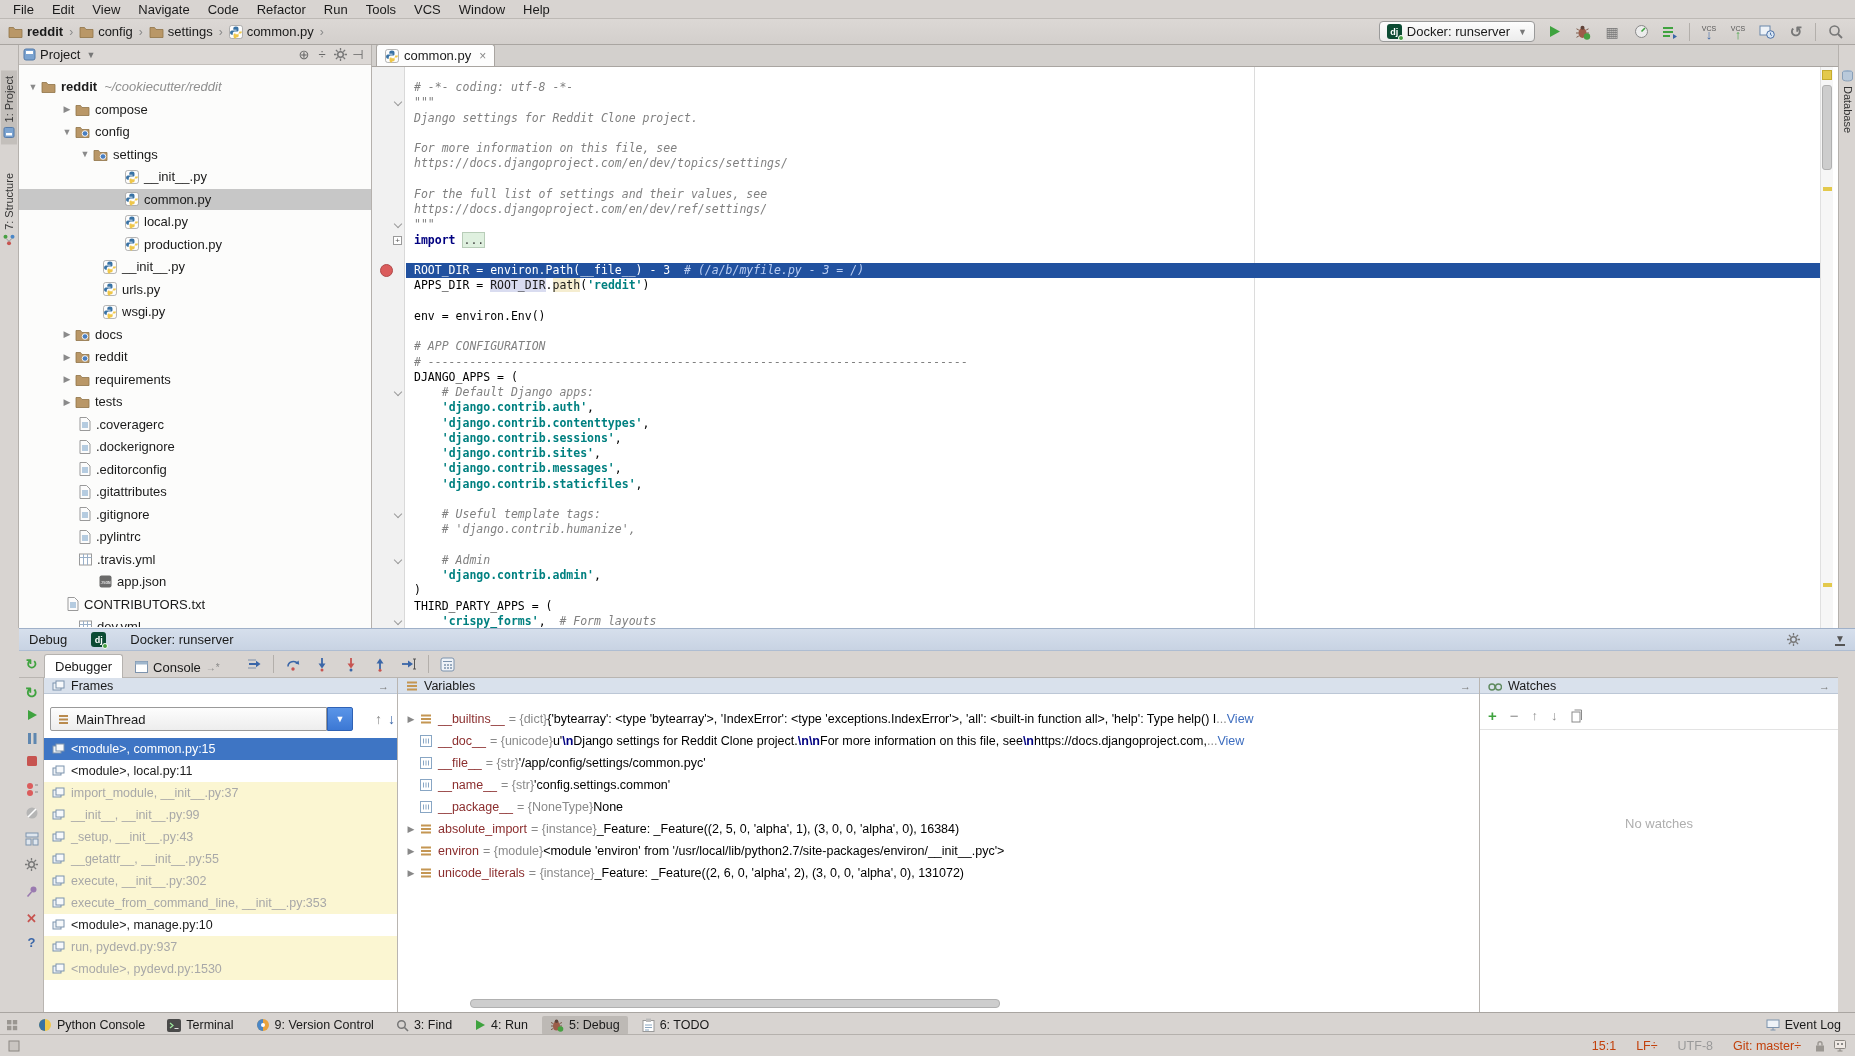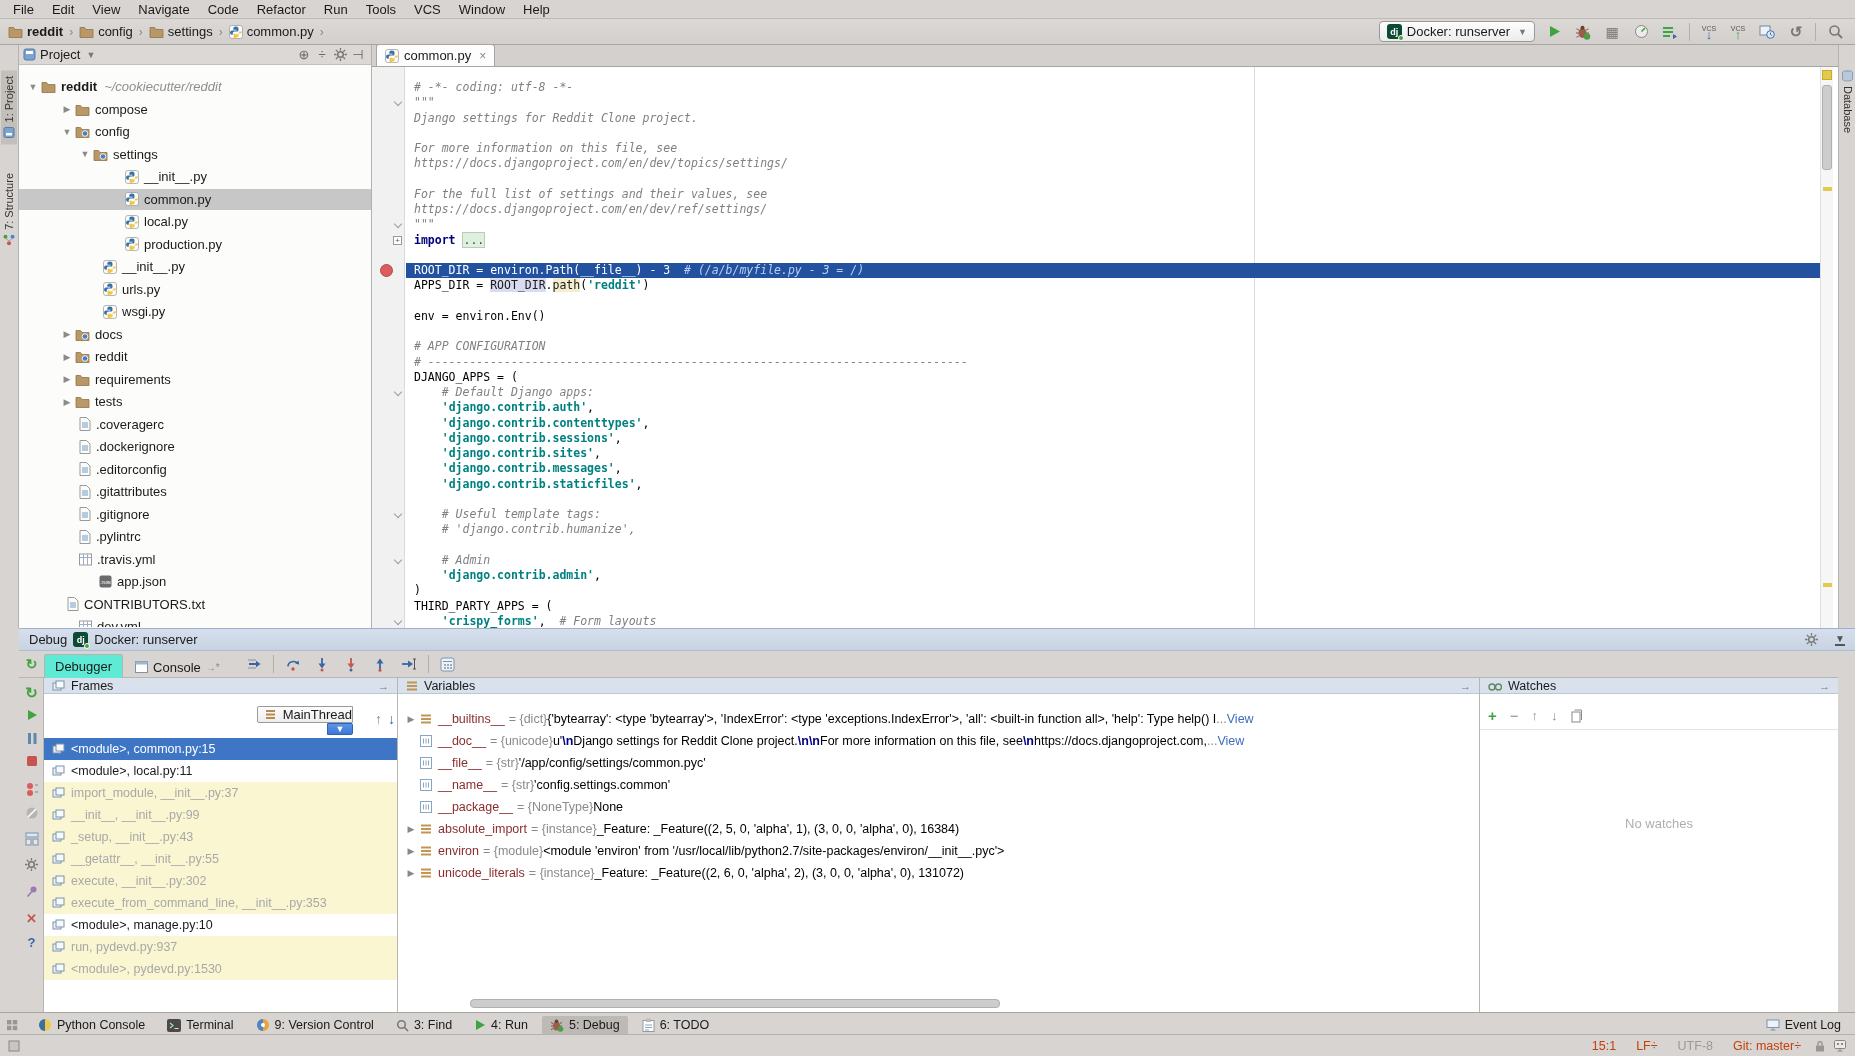--- a/index.html
+++ b/index.html
@@ -76,37 +76,37 @@
   #breakpoint { position:absolute; left:8px; width:13px; height:13px; border-radius:50%; background:#db5c5c; border:1px solid #b04a4a; }
   .fold-plus { position:absolute; left:21px; width:9px; height:9px; background:#fff; border:1px solid #9a9a9a; color:#555; font-size:8px; line-height:7px; text-align:center; }
   .fold-mark { position:absolute; left:23px; width:6px; height:6px; border-right:1px solid #9a9a9a; border-bottom:1px solid #9a9a9a; transform:rotate(45deg); }
   #edscroll { position:absolute; right:5px; top:0; width:13px; height:561px; background:#f6f6f6; border-left:1px solid #e0e0e0; }
   #edthumb { position:absolute; left:1px; top:18px; width:10px; height:85px; background:#cdcdcd; border:1px solid #b0b0b0; border-radius:3px; }
   .stripe-mark { position:absolute; width:9px; height:4px; background:#e3c94c; left:2px; }
   #file-status { position:absolute; right:6px; top:3px; width:10px; height:10px; background:#e3c94c; border:1px solid #c5ab2e; }
 
   
   #debug { position:absolute; left:0; top:628px; width:1855px; height:384px; background:#d8d4d1; }
-  #debug-title { position:absolute; left:19px; right:0; top:0; height:23px; background:linear-gradient(#d6dfec,#c8d3e3); border-top:1px solid #9fb0c8; border-bottom:1px solid #aebdd2; display:flex; align-items:center; padding:0 10px; gap:6px; }
+  #debug-title { position:absolute; left:19px; right:0; top:0; height:23px; background:linear-gradient(#d6dfec,#c8d3e3); border-top:1px solid #9fb0c8; border-bottom:1px solid #aebdd2; display:flex; align-items:center; padding:0 10px; gap:24px; }
   #debug-title .spacer { flex:1; }
   #debug-title .hic { color:#555; margin-left:10px; }
   #debug-tabrow { position:absolute; left:19px; right:17px; top:23px; height:27px; background:#d8d4d1; border-bottom:1px solid #b9b5b1; display:flex; align-items:center; }
   .dtab { height:21px; display:flex; align-items:center; gap:5px; padding:0 10px; margin-top:3px; border-radius:3px 3px 0 0; }
-  .dtab.active { background:#5eead4; border:1px solid #b5b2af; border-bottom:none; height:24px; }
+  .dtab.active { background:#ffffff; border:1px solid #b5b2af; border-bottom:none; height:24px; }
   .dtab .ext { color:#888; font-size:10px; }
   .step-icons { display:flex; align-items:center; gap:9px; margin-left:14px; }
   #debug-content { position:absolute; left:19px; right:17px; top:50px; bottom:0; background:#fff; display:flex; }
   #dbg-leftcol { width:25px; background:#d8d4d1; border-right:1px solid #b9b5b1; position:relative; flex:none; }
   .sideic { position:absolute; left:4px; width:17px; height:17px; display:flex; align-items:center; justify-content:center; }
   .panel { position:relative; border-right:1px solid #b9b5b1; overflow:hidden; }
   .panel-hdr { height:16px; background:#d9e1ec; border-bottom:1px solid #bcc7d6; display:flex; align-items:center; gap:6px; padding:0 8px; font-size:12.5px; }
   .panel-hdr .spacer { flex:1; }
   .panel-hdr .hide { color:#777; font-size:11px; }
   #frames-panel { width:354px; flex:none; }
-  #thread-row { position:absolute; left:6px; top:28px; right:44px; height:26px; display:flex; align-items:flex-end;flex-direction:column; }
+  #thread-row { position:absolute; left:6px; top:28px; right:44px; height:26px; display:flex; align-items:center; }
   #thread-combo { flex:1; height:24px; border:1px solid #9a9a9a; background:linear-gradient(#fdfdfd,#ededed); display:flex; align-items:center; gap:6px; padding-left:6px; border-radius:2px 0 0 2px; }
   #thread-dd { width:26px; height:24px; background:linear-gradient(#5a95e8,#3c78d4); border:1px solid #2f62b5; border-radius:0 2px 2px 0; color:#fff; font-size:9px; display:flex; align-items:center; justify-content:center; }
   #thread-arrows { position:absolute; right:2px; top:28px; height:26px; display:flex; align-items:center; gap:6px; font-size:14px; }
   #frames-list { position:absolute; left:0; right:0; top:60px; bottom:0; background:#fff; }
   .frame-row { height:22px; display:flex; align-items:center; gap:6px; padding-left:8px; font-size:12.5px; white-space:nowrap; }
   .frame-row.selected { background:#3e75c4; color:#fff; }
   .frame-row.lib { background:#fbf6d2; color:#a8a8a8; }
   #vars-panel { flex:1; }
   #vars-list { position:absolute; left:0; right:0; top:30px; bottom:0; }
   .var-row { height:22px; display:flex; align-items:center; padding-left:6px; font-size:12.5px; white-space:nowrap; overflow:hidden; }

